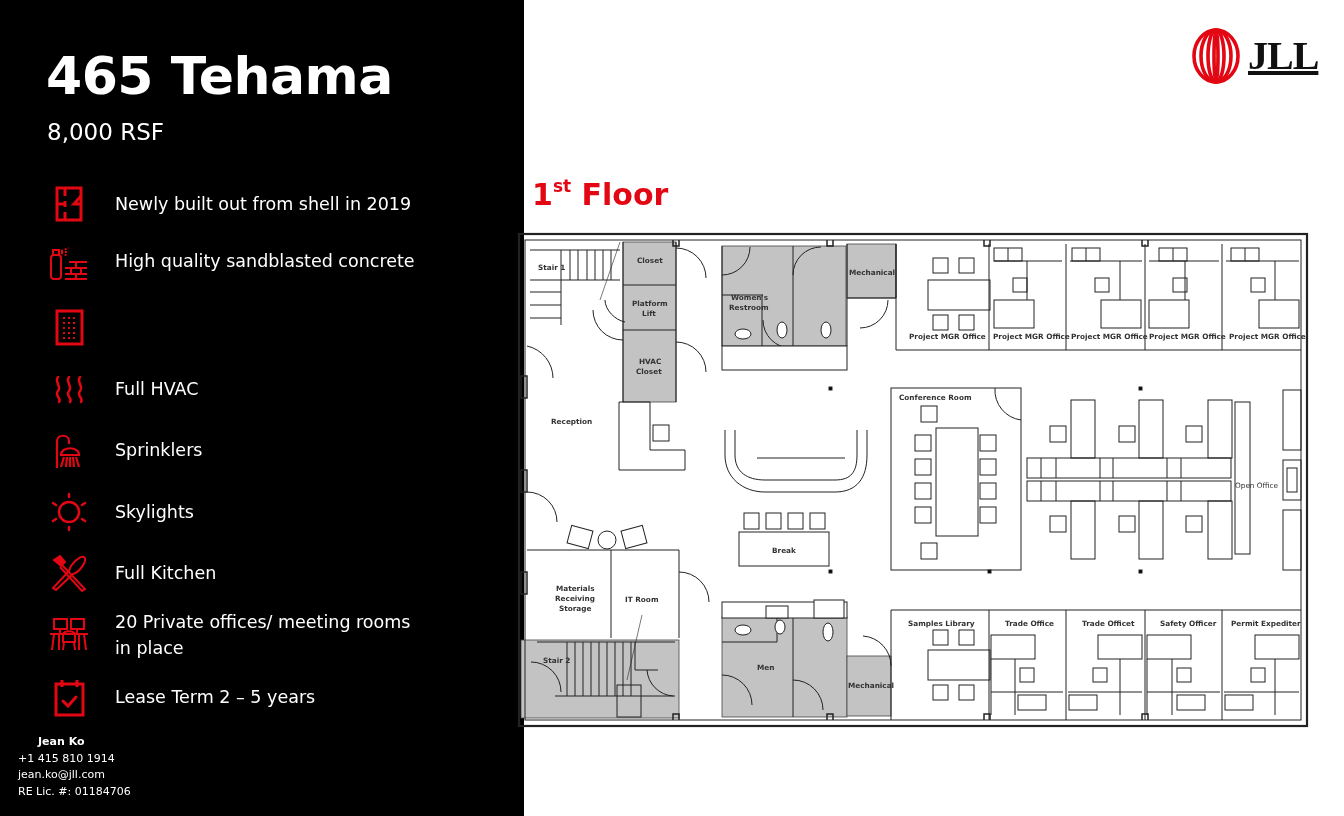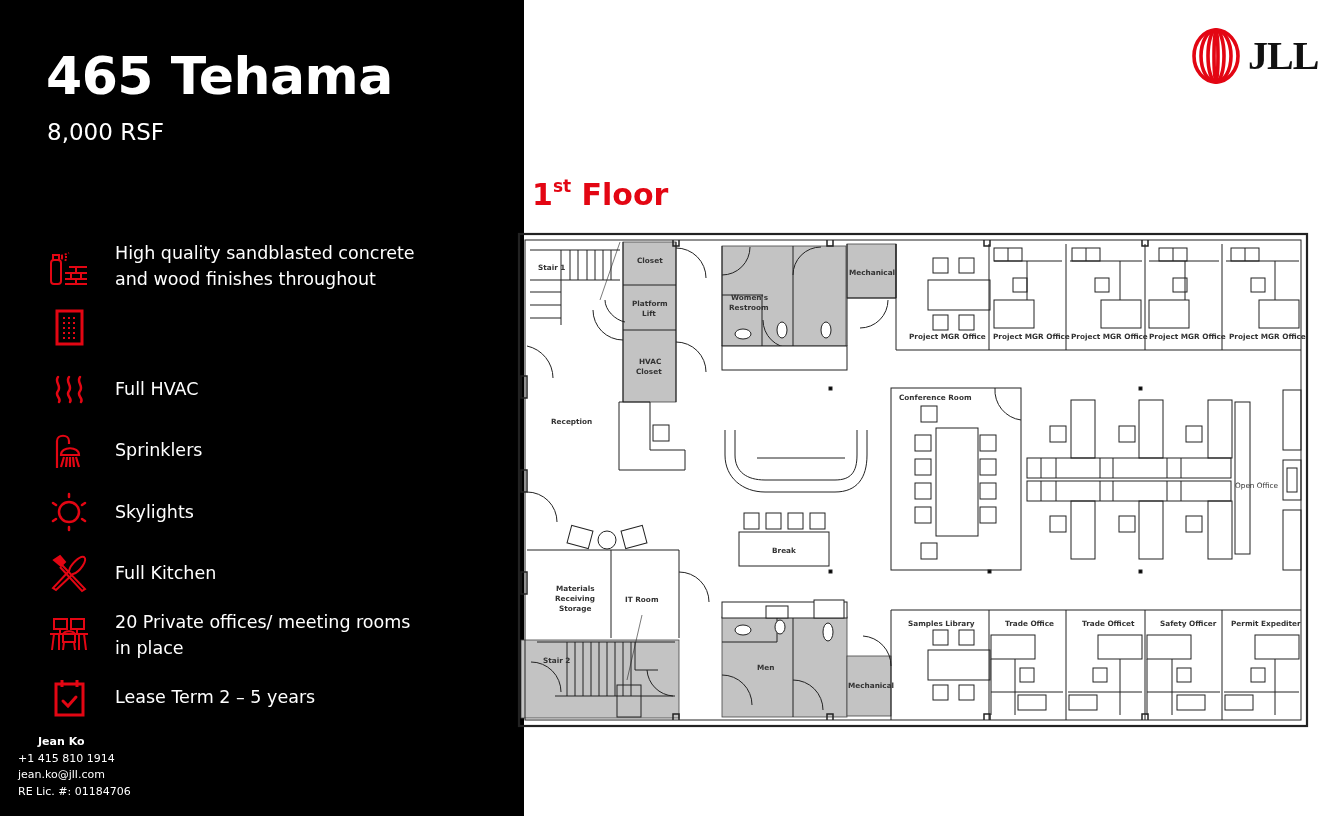--- a/index.html
+++ b/index.html
@@ -33,55 +33,67 @@
   }
   .contact {
     position: absolute; left: 18px; top: 734px;
     font-family: "DejaVu Sans", sans-serif; font-size: 11px; line-height: 16.5px; color: #ffffff;
   }
   .contact .name { font-weight: bold; margin-left: 20px; }
 
   .logo { position: absolute; left: 1190px; top: 28px; display: flex; align-items: center; }
   .logo-text {
     font-family: "Liberation Serif", "DejaVu Serif", serif; font-weight: bold;
-    font-size: 40px; color: #111111; margin-left: 6px; letter-spacing: -1px; line-height: 1;
+    font-size: 40px; color: #111111; margin-left: 6px; letter-spacing: -1px; line-height: 1; text-decoration: underline;
   }
 
   .floor-title {
     position: absolute; left: 532px; top: 180px;
     font-family: "DejaVu Sans", sans-serif; font-weight: bold; font-size: 30px; color: #e30613; line-height: 1;
   }
   .floor-title sup { font-size: 17px; vertical-align: top; position: relative; top: -2px; }
 
   .plan { position: absolute; left: 515px; top: 230px; width: 800px; height: 500px; }
   .plan svg { width: 800px; height: 500px; display: block; }
   .plan .lbl { font-family: "DejaVu Sans", sans-serif; font-size: 7.3px; fill: #333333; }
   .plan .lbl-b { font-family: "DejaVu Sans", sans-serif; font-size: 7.3px; fill: #333333; font-weight: bold; }
 </style>
 </head>
 <body>
 
 <div class="sidebar">
   <div class="title">465 Tehama</div>
   <div class="subtitle">8,000 RSF</div>
 
+  <div class="feature" style="top:183px;">
+    <div class="ico">
+      <svg viewBox="0 0 42 42" fill="none" stroke="#e30613" stroke-width="3">
+        <path d="M9 5 H33 V37 H9 Z"></path>
+        <path d="M9 21 H17"></path>
+          <path d="M17 5 V13"></path>
+          <path d="M17 29 V37"></path>
+          <path d="M17 18 V24"></path>
+        <path d="M33 13 L26 21 H33"></path>
+      </svg>
+    </div>
+    <div class="txt">Newly built out from shell in 2019</div>
+  </div>
 
   <div class="feature" style="top:240px;">
     <div class="ico">
       <svg viewBox="0 0 42 42" fill="none" stroke="#e30613" stroke-width="2">
         <rect x="3" y="15" width="10" height="24" rx="3"></rect>
         <path d="M5 15 V10 H11 V15"></path>
         <path d="M13 11 L21 8 M13 12 L21 12 M13 13 L20 16" stroke-dasharray="2 2"></path>
         <path d="M21 22 H39 M17 28 H39 M17 34 H39 M17 39 H39"></path>
         <path d="M28 22 V28 M23 28 V34 M33 28 V34 M28 34 V39"></path>
       </svg>
     </div>
     <div class="txt">
       <div>High quality sandblasted concrete</div>
-      <div>and wood finishes throughout</div>
     </div>
   </div>
 
   <div class="feature" style="top:306px;">
     <div class="ico">
       <svg viewBox="0 0 42 42" fill="none" stroke="#e30613" stroke-width="3">
         <rect x="9" y="5" width="25" height="33"></rect>
         <g stroke-width="2" stroke-dasharray="2 3">
           <path d="M15 12 H29 M15 17 H29 M15 22 H29 M15 27 H29 M15 32 H29"></path>
         </g>

